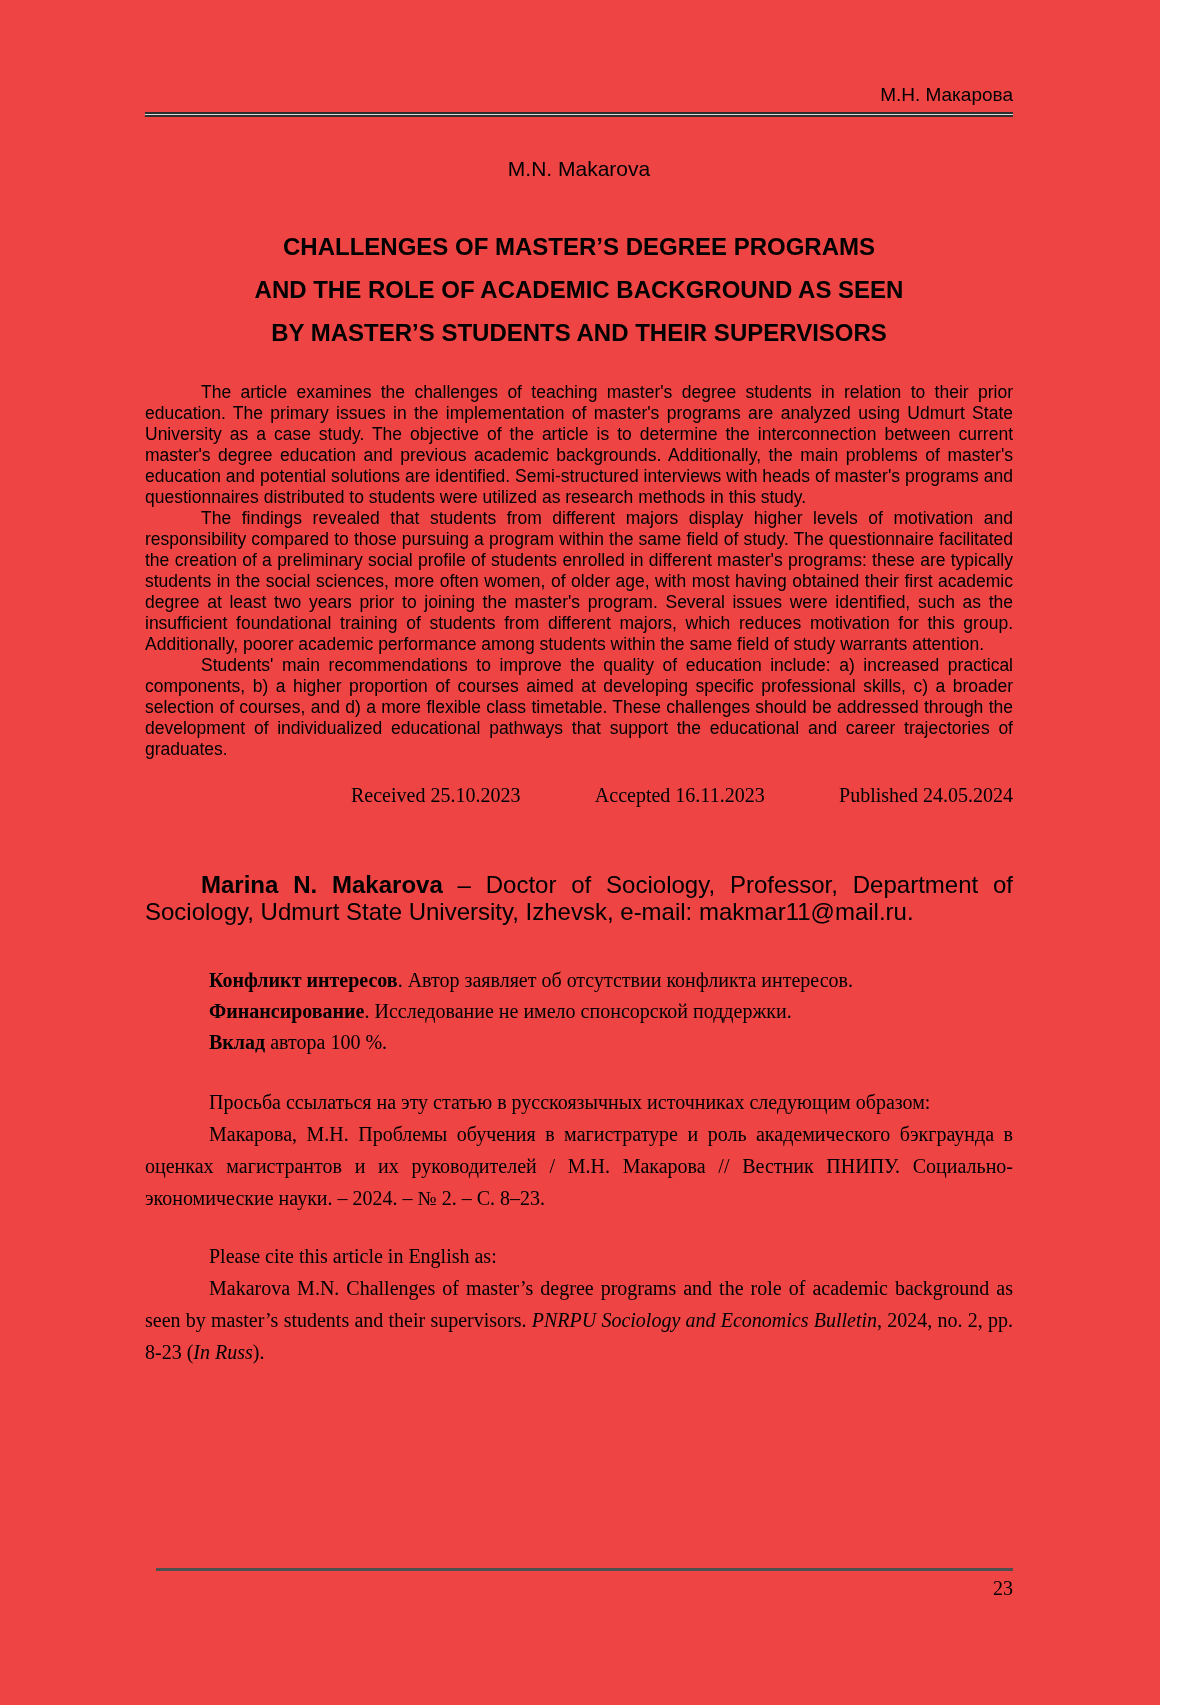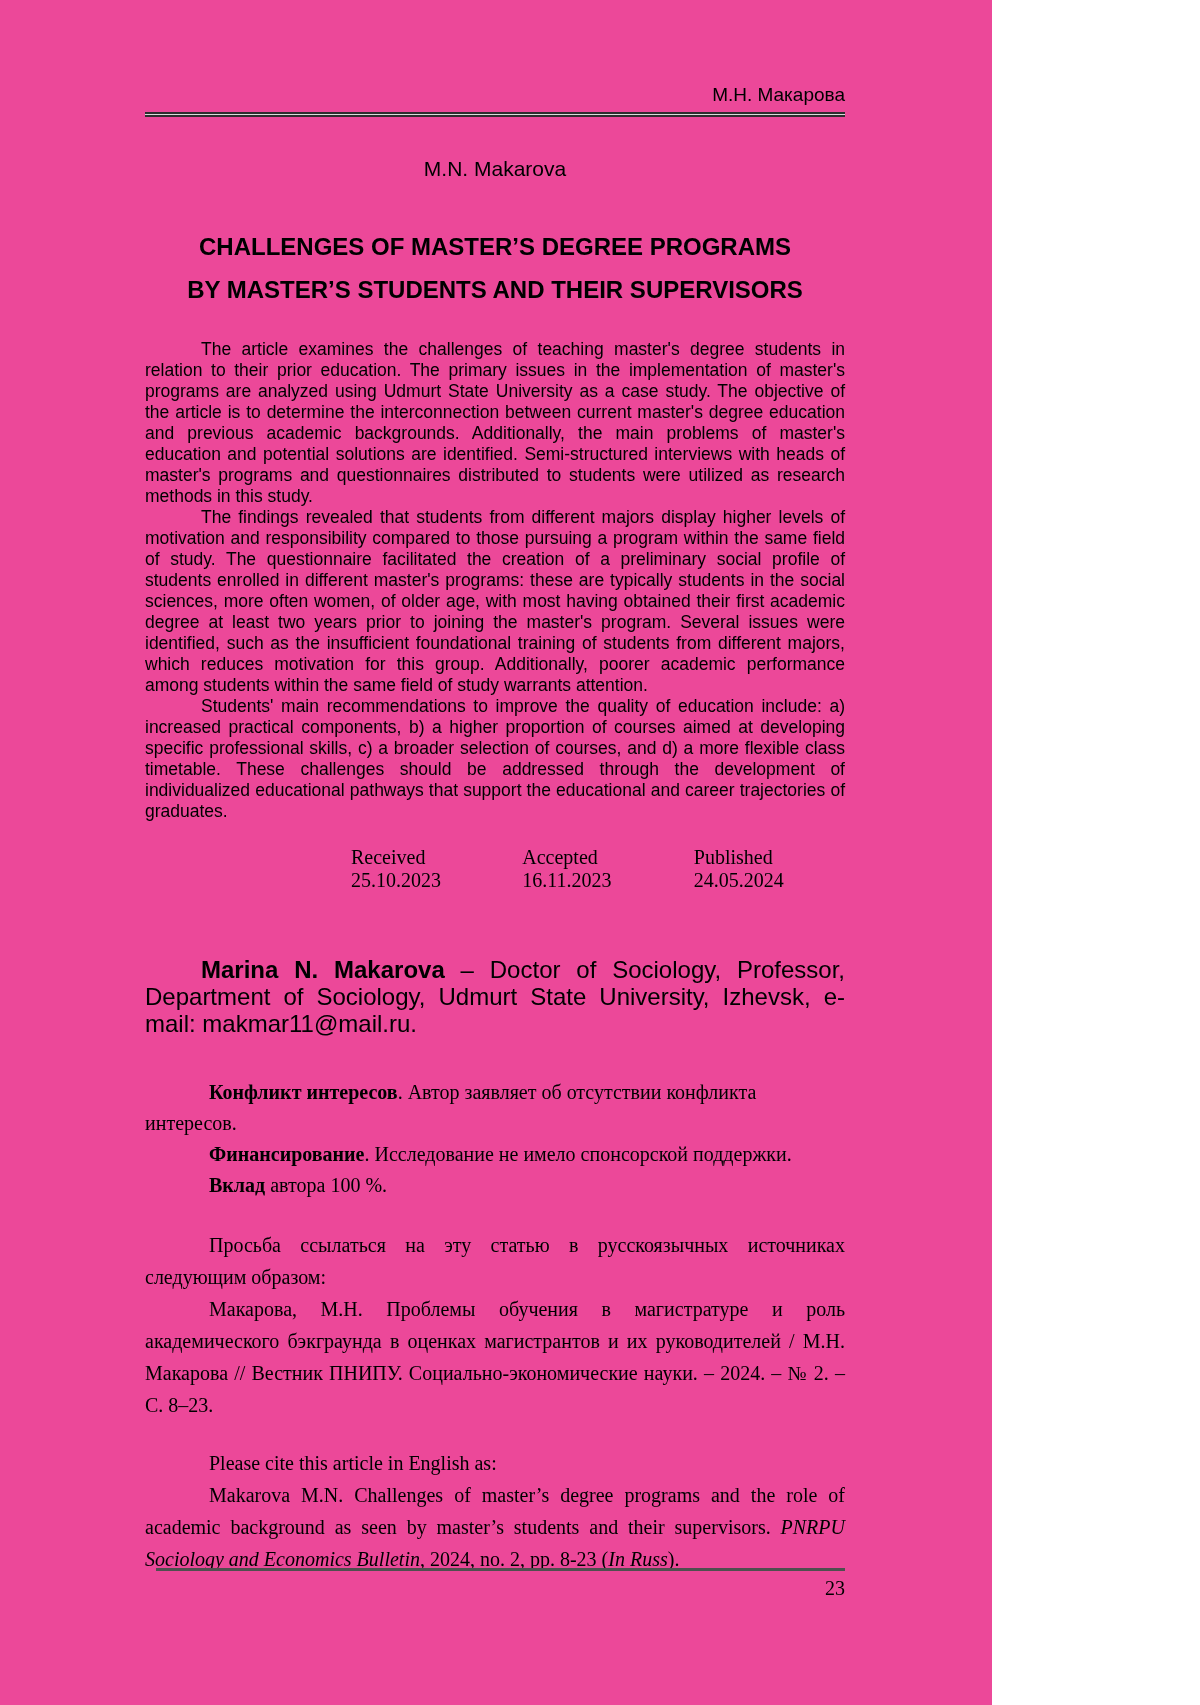--- a/index.html
+++ b/index.html
@@ -1,20 +1,20 @@
 <!DOCTYPE html>
 <html><head>
 <meta charset="utf-8">
 <style>
   html, body { margin: 0; padding: 0; background: #ffffff; }
   .page {
     position: relative;
-    width: 992px;
+    width: 1160px;
     height: 1705px;
-    background: #ec4899;
+    background: #ef4444;
     color: #000000;
     overflow: hidden;
   }
   .content { padding: 84px 147px 0 145px; }
 
   .running-head {
     text-align: right;
     font-size: 19px;
     line-height: 22px;
     font-family: "Liberation Sans", sans-serif;
@@ -111,20 +111,21 @@
 <div class="page">
   <div class="content">
 
     <div class="running-head">М.Н. Макарова</div>
     <div class="header-rule"></div>
 
     <div class="author-name">M.N. Makarova</div>
 
     <div class="title-block">
       <div>CHALLENGES OF MASTER’S DEGREE PROGRAMS</div>
+      <div>AND THE ROLE OF ACADEMIC BACKGROUND AS SEEN</div>
       <div>BY MASTER’S STUDENTS AND THEIR SUPERVISORS</div>
     </div>
 
     <div class="abstract">
       <p>The article examines the challenges of teaching master's degree students in relation to their prior education. The primary issues in the implementation of master's programs are analyzed using Udmurt State University as a case study. The objective of the article is to determine the interconnection between current master's degree education and previous academic backgrounds. Additionally, the main problems of master's education and potential solutions are identified. Semi-structured interviews with heads of master's programs and questionnaires distributed to students were utilized as research methods in this study.</p>
       <p>The findings revealed that students from different majors display higher levels of motivation and responsibility compared to those pursuing a program within the same field of study. The questionnaire facilitated the creation of a preliminary social profile of students enrolled in different master's programs: these are typically students in the social sciences, more often women, of older age, with most having obtained their first academic degree at least two years prior to joining the master's program. Several issues were identified, such as the insufficient foundational training of students from different majors, which reduces motivation for this group. Additionally, poorer academic performance among students within the same field of study warrants attention.</p>
       <p>Students' main recommendations to improve the quality of education include: a) increased practical components, b) a higher proportion of courses aimed at developing specific professional skills, c) a broader selection of courses, and d) a more flexible class timetable. These challenges should be addressed through the development of individualized educational pathways that support the educational and career trajectories of graduates.</p>
     </div>
 
     <div class="dates-row">

